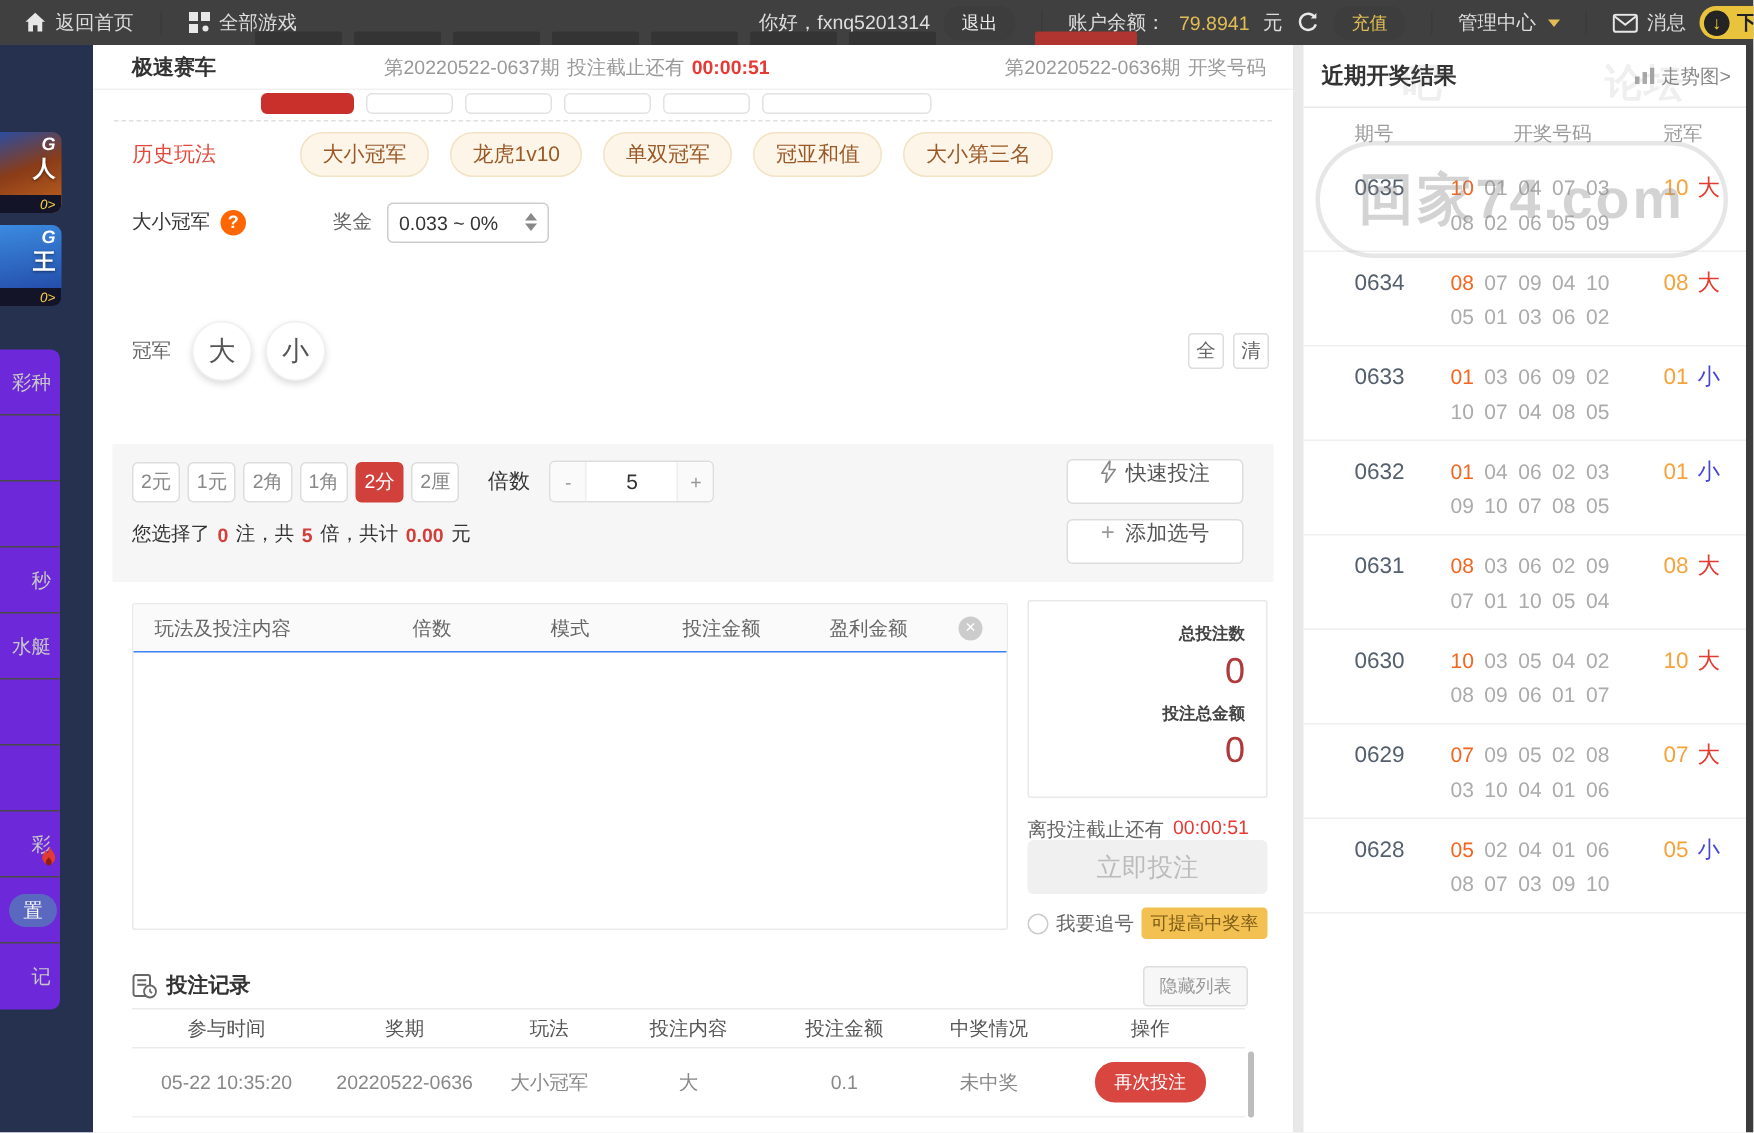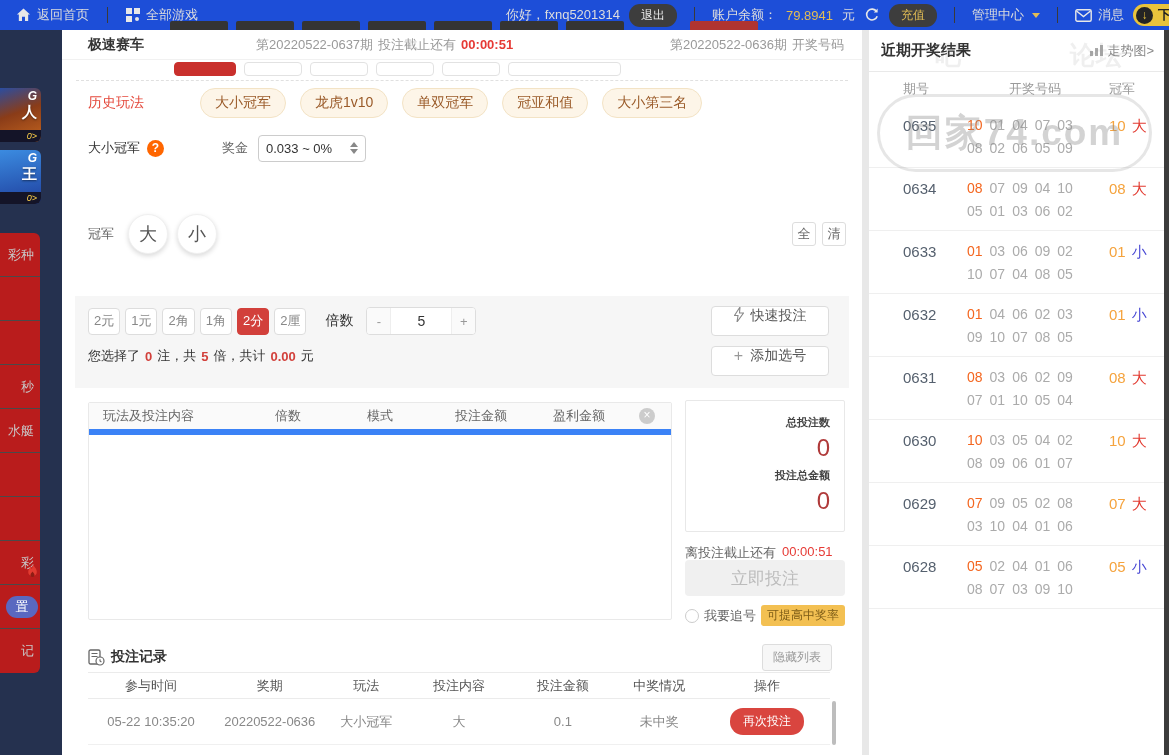--- a/index.html
+++ b/index.html
@@ -1,20 +1,20 @@
 <!DOCTYPE html>
 <html><head>
 <meta charset="utf-8">
 <style>
   * { margin:0; padding:0; box-sizing:border-box; }
   html,body { width:1169px; height:755px; overflow:hidden; }
   body { position:relative; background:#e8e8e8; font-family:"Liberation Sans",sans-serif; font-size:13px; color:#333; }
 
   
-  .topbar { position:absolute; left:0; top:0; width:1169px; height:30px; background:#1d4ed8; display:flex; align-items:center; color:#ddd; z-index:30; }
+  .topbar { position:absolute; left:0; top:0; width:1169px; height:30px; background:#404040; display:flex; align-items:center; color:#ddd; z-index:30; }
   .tb-left { display:flex; align-items:center; gap:10px; padding-left:16px; }
   .tb-right { margin-left:auto; display:flex; align-items:center; gap:9px; }
   .tb-div { width:1px; height:16px; background:#3a3a3a; margin:0 8px; }
   .tb-item { display:flex; align-items:center; gap:6px; cursor:pointer; white-space:nowrap; }
   .pill-dark { background:#3d3d3d; color:#eee; border-radius:11px; padding:3px 12px; font-size:12px; }
   .gold { color:#e2bd55; }
   .caret { width:0; height:0; border-left:4px solid transparent; border-right:4px solid transparent; border-top:5px solid #e2bd55; margin-left:2px; }
   .dl-pill { display:flex; align-items:center; gap:5px; background:#e9c33c; border-radius:13px; height:22px; padding:0 10px 0 3px; color:#222; font-weight:bold; margin-right:-12px; }
   .dl-circle { width:17px; height:17px; border-radius:50%; background:#242424; color:#e9c33c; display:flex; align-items:center; justify-content:center; font-size:12px; }
   .grid-icon { display:grid; grid-template-columns:6px 6px; grid-template-rows:6px 6px; gap:2px; }
@@ -24,21 +24,21 @@
   .tb-strip.red { background:#b03430; }
 
   
   .sidebar { position:absolute; left:0; top:30px; width:62px; height:725px; background:#25314f; z-index:5; }
   .banner { position:absolute; left:0; width:41px; height:54px; border-radius:0 6px 6px 0; overflow:hidden; display:flex; flex-direction:column; color:#fff; }
   .banner .b-g { font-size:12px; font-weight:bold; font-style:italic; text-align:right; padding:1px 4px 0 0; }
   .banner .b-word { font-size:15px; font-weight:bold; text-align:right; padding-right:4px; flex:1; text-shadow:0 1px 2px rgba(0,0,0,.5); }
   .banner .b-cta { background:#141428; color:#ffd24a; font-size:9px; text-align:right; padding:1px 4px; font-style:italic; }
   .banner1 { top:58px; background:linear-gradient(160deg,#2b4da0 0%,#8a3c18 45%,#c4651f 100%); }
   .banner2 { top:120px; background:linear-gradient(170deg,#3b8be0 0%,#1f3f9e 100%); }
-  .menu { position:absolute; left:0; top:203px; width:40px; background:#b91c1c; border-radius:0 6px 6px 0; overflow:hidden; }
+  .menu { position:absolute; left:0; top:203px; width:40px; background:#6d28d9; border-radius:0 6px 6px 0; overflow:hidden; }
   .menu-item { height:44px; border-bottom:1px solid #4a4a4a; display:flex; align-items:center; justify-content:flex-end; padding-right:6px; color:#c8c8c8; position:relative; cursor:pointer; }
   .menu-item:last-child { border-bottom:none; }
   .menu-pill { background:#5a68c0; color:#fff; border-radius:11px; height:22px; min-width:32px; display:flex; align-items:center; justify-content:center; margin-right:-4px; padding:0 8px; }
   .flame { position:absolute; right:2px; bottom:3px; }
 
   
   .card { position:absolute; left:62px; top:30px; width:800px; height:725px; background:#fff; z-index:4; }
   .card-header { position:absolute; left:0; top:0; width:100%; height:30px; border-bottom:1px solid #f1f1f1; display:flex; align-items:center; color:#999; }
   .g-title { margin-left:26px; font-size:14px; font-weight:bold; color:#333; }
   .g-issue { margin-left:112px; display:flex; gap:5px; align-items:center; }
@@ -72,21 +72,21 @@
   .denom.sel { background:#d2403b; border-color:#d2403b; color:#fff; }
   .mult-label { margin-left:14px; font-size:14px; color:#333; margin-right:8px; }
   .stepper { display:flex; border:1px solid #ddd; border-radius:4px; overflow:hidden; background:#fff; }
   .step { width:23px; height:26px; background:#fafafa; color:#999; display:flex; align-items:center; justify-content:center; cursor:pointer; }
   .stepval { width:62px; height:26px; border-left:1px solid #eee; border-right:1px solid #eee; display:flex; align-items:center; justify-content:center; color:#333; font-size:14px; }
   .band-btn { position:absolute; right:20px; width:118px; height:30px; border:1px solid #ddd; border-radius:4px; background:#fff; color:#555; font-size:14px; display:flex; justify-content:center; gap:7px; cursor:pointer; }
   .band-row2 { position:absolute; top:51px; left:13px; display:flex; align-items:center; gap:5px; color:#333; }
   .red-b { color:#d2403b; font-weight:bold; }
 
   .bet-table { position:absolute; top:372px; left:26px; width:584px; height:218px; border:1px solid #e9e9e9; border-radius:2px; background:#fff; }
-  .bt-head { height:32px; background:#fafafa; border-bottom:6px solid #3b82f6; display:flex; align-items:center; color:#666; }
+  .bt-head { height:32px; background:#fafafa; border-bottom:1px solid #3b82f6; display:flex; align-items:center; color:#666; }
   .bt-head .c0{width:186px; padding-left:14px;} .bt-head .c1{width:92px;} .bt-head .c2{width:88px;} .bt-head .c3{width:98px;} .bt-head .c4{width:86px;}
   .x-circle { width:16px; height:16px; border-radius:50%; background:#ccc; color:#fff; font-size:12px; line-height:14px; text-align:center; cursor:pointer; }
 
   .sum-box { position:absolute; top:370px; left:623px; width:160px; height:132px; border:1px solid #e8e8e8; border-radius:2px; background:#fff; padding:10px 14px; text-align:right; }
   .sum-label { font-size:11px; color:#444; font-weight:bold; margin-top:4px; }
   .sum-val { font-size:24px; color:#b03a3a; margin:4px 0 6px; }
   .deadline { position:absolute; top:514px; left:623px; width:160px; display:flex; gap:6px; color:#666; }
   .deadline b { color:#e63a35; font-weight:normal; }
   .bet-btn { position:absolute; top:530px; left:623px; width:160px; height:36px; background:#f0f0f0; border-radius:4px; color:#bcbcbc; font-size:17px; display:flex; align-items:center; justify-content:center; cursor:pointer; }
   .chase-row { position:absolute; top:575px; left:623px; display:flex; align-items:center; gap:5px; white-space:nowrap; }

